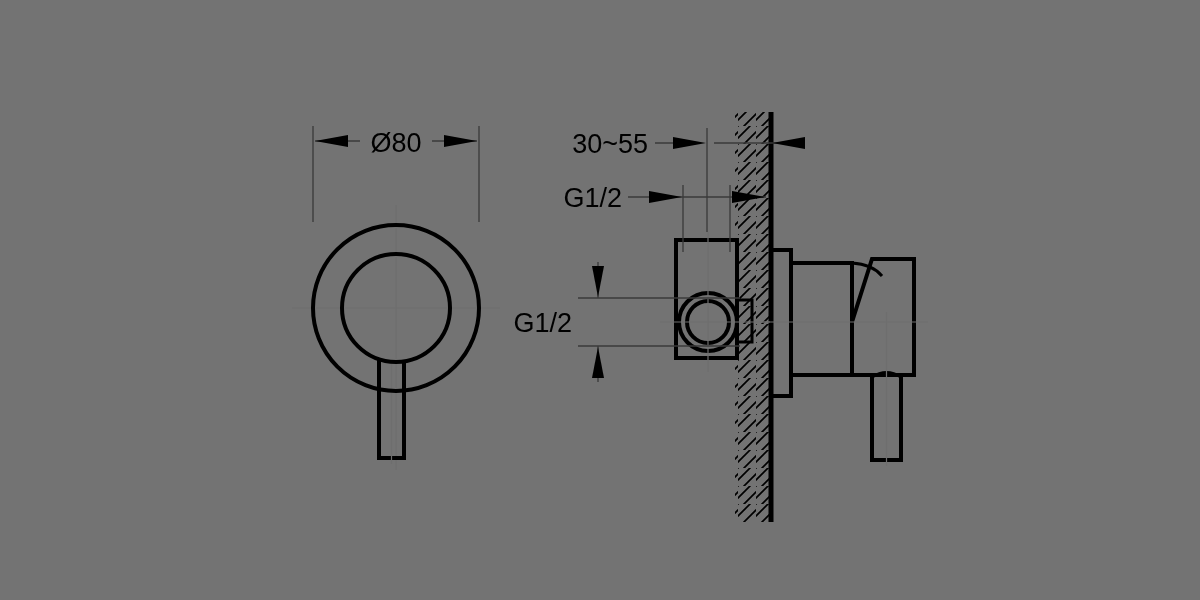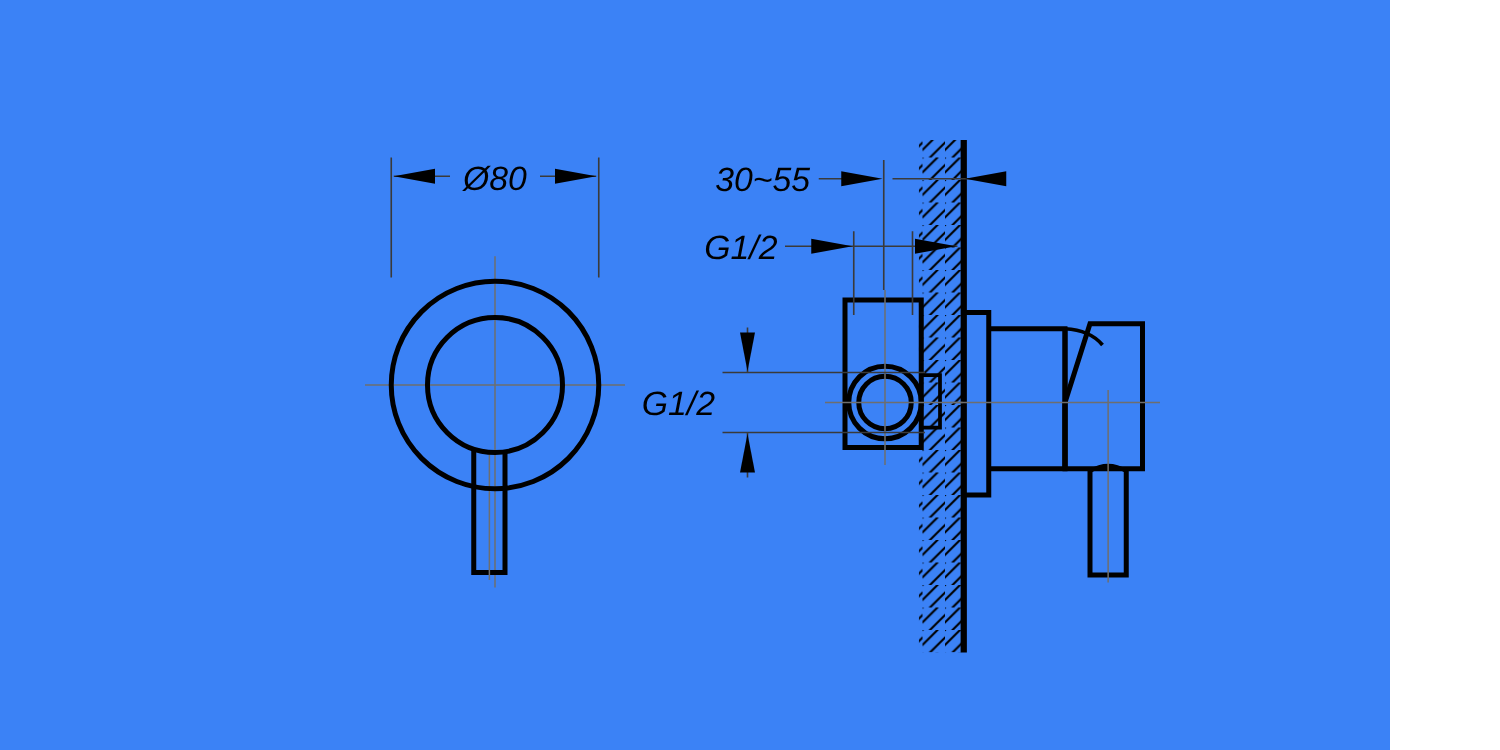--- a/index.html
+++ b/index.html
@@ -5,25 +5,24 @@
   html, body {
     margin: 0;
     padding: 0;
     background: #ffffff;
   }
   body {
     font-family: "Liberation Sans", sans-serif;
   }
   #drawing-root {
     position: relative;
-    width: 1112px;
+    width: 1200px;
     height: 600px;
-    background: #3b82f6;
+    background: #737373;
     overflow: hidden;
-    font-style: italic;
   }
   svg#tech-drawing {
     display: block;
     width: 1200px;
     height: 600px;
   }
   .outline {
     fill: none;
     stroke: #000000;
     stroke-width: 4;

